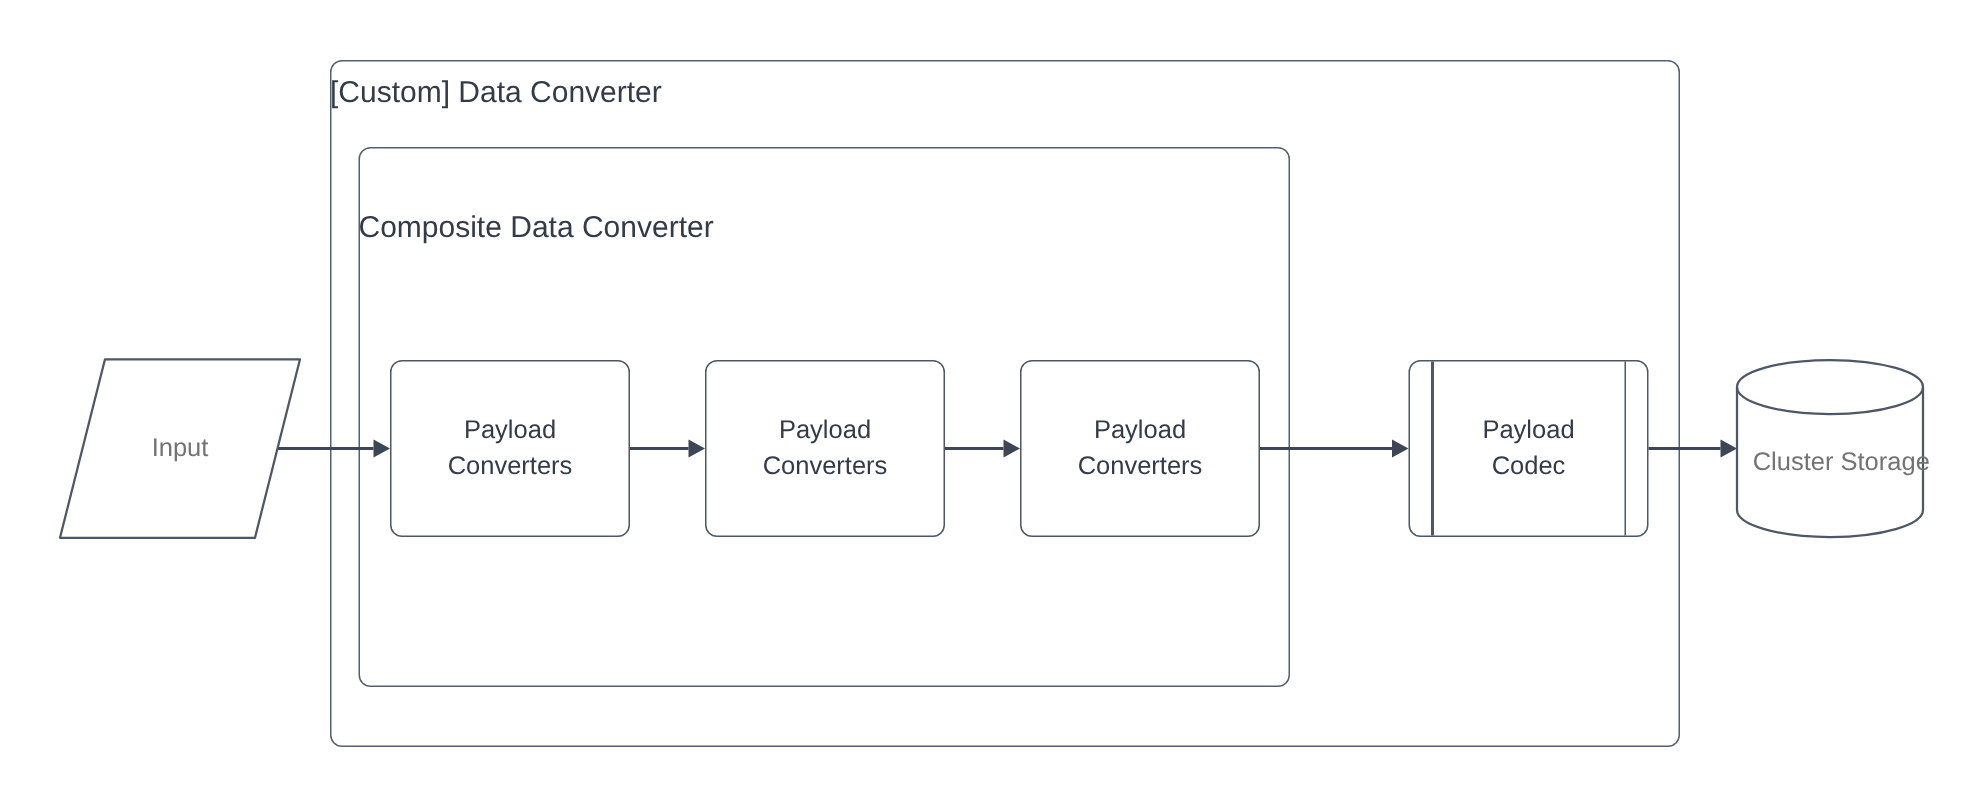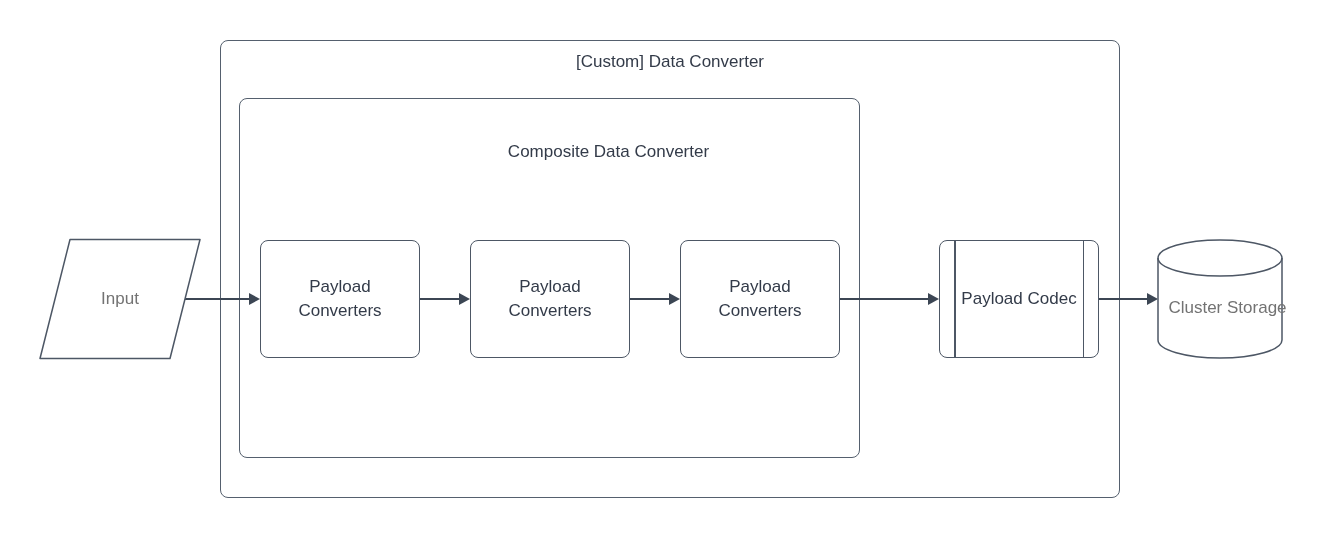--- a/index.html
+++ b/index.html
@@ -22,22 +22,22 @@
     border: 1.5px solid #55606e;
     border-radius: 8px;
     background: transparent;
     box-sizing: border-box;
     z-index: 1;
   }
   .group-outer { left: 220px; top: 40px; width: 900px; height: 458px; }
   .group-inner { left: 239px; top: 98px; width: 621px; height: 360px; }
   .group-title {
     position: absolute;
-    text-align: center;
-    font-size: 17px;
+    text-align: left;
+    font-size: 20px;
     line-height: 22px;
     color: #333b49;
     z-index: 4;
   }
   .group-title.outer { left: 220px; top: 51px; width: 900px; }
   .group-title.inner { left: 239px; top: 141px; width: 739px; }
 
   
   .node {
     position: absolute;
@@ -54,21 +54,21 @@
     text-align: center;
     font-size: 17px;
     line-height: 24px;
     color: #333b49;
     z-index: 3;
     padding: 0 14px;
   }
   .node.conv1 { left: 260px; }
   .node.conv2 { left: 470px; }
   .node.conv3 { left: 680px; }
-  .node.codec { left: 939px; padding: 0 20px; }
+  .node.codec { left: 939px; padding: 0 32px; }
   .codec-line {
     position: absolute;
     top: 0;
     bottom: 0;
     width: 1.5px;
     background: #4d5765;
   }
   .codec-line.left  { left: 14px; }
   .codec-line.right { right: 14px; }
 

